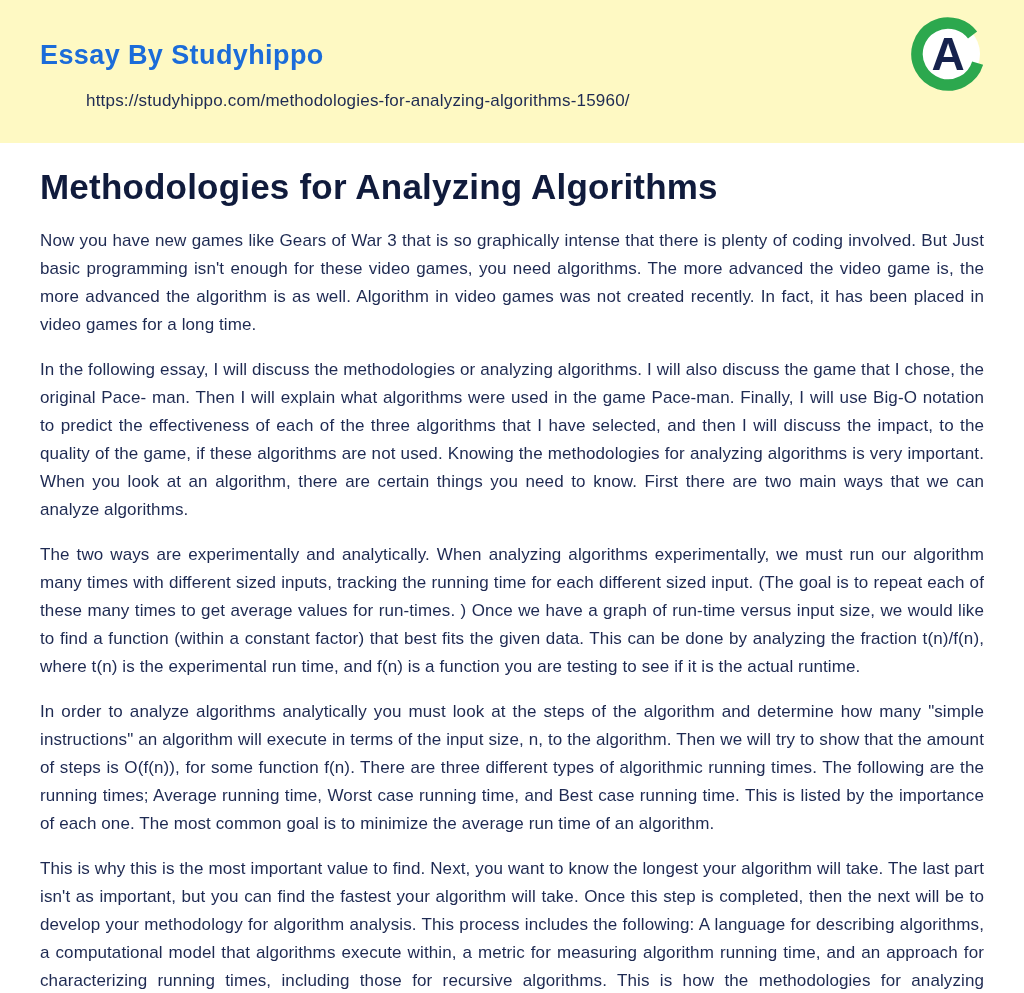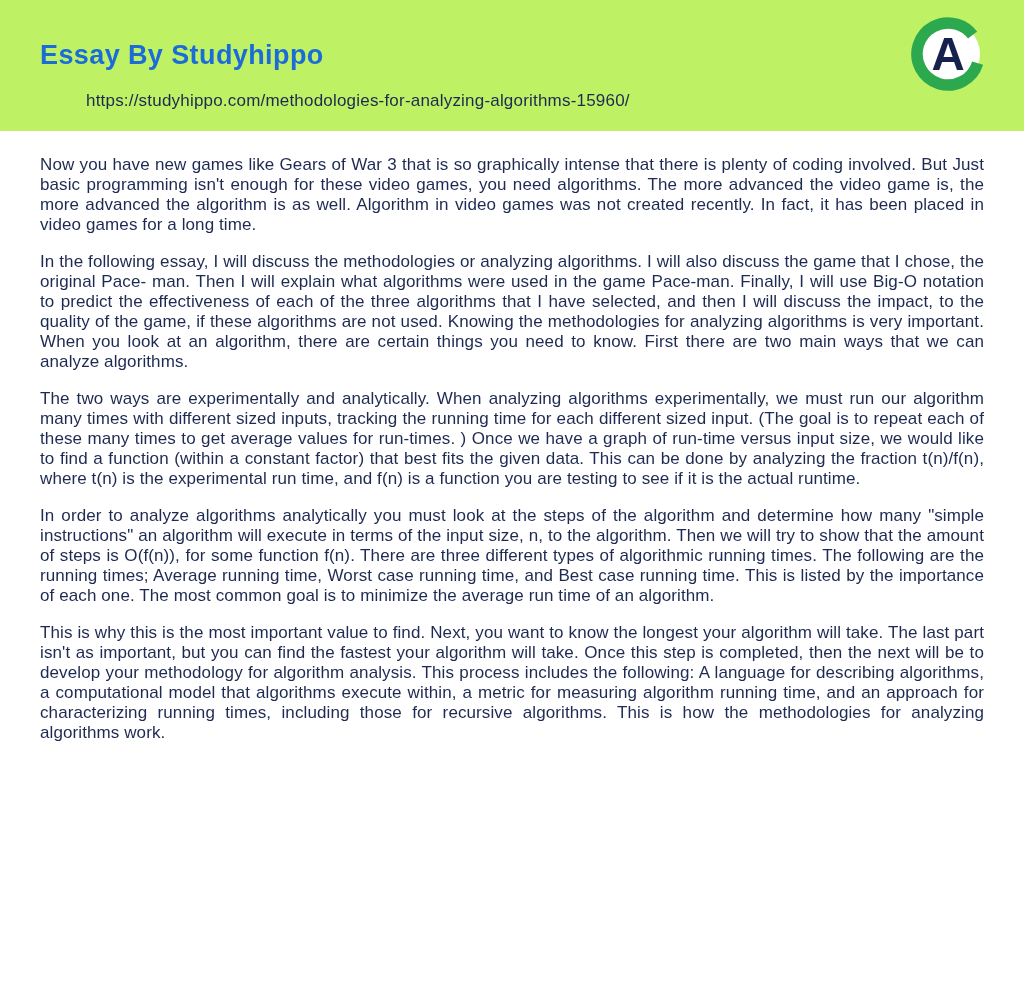--- a/index.html
+++ b/index.html
@@ -5,22 +5,22 @@
   * { box-sizing: border-box; }
   html, body { margin: 0; padding: 0; }
   body {
     width: 1024px;
     min-height: 993px;
     background: #ffffff;
     font-family: "Liberation Sans", "DejaVu Sans", sans-serif;
     color: #1e2a52;
   }
   .header {
-    background: #bef264;
-    padding: 40px 40px 20px 40px;
+    background: #fef9c3;
+    padding: 40px 40px 32px 40px;
     position: relative;
   }
   .site-title {
     color: #1b6cd9;
     font-size: 27px;
     font-weight: 700;
     letter-spacing: 0.4px;
     margin: 0;
     display: inline-block;
     text-decoration: none;
@@ -43,21 +43,21 @@
   .article-title {
     margin: 0 0 20px 0;
     font-size: 35px;
     font-weight: 700;
     color: #101b3c;
     letter-spacing: 0.2px;
   }
   .article p {
     margin: 0 0 17px 0;
     font-size: 17px;
-    line-height: 20px;
+    line-height: 28px;
     text-align: justify;
     letter-spacing: 0.1px;
     color: #1e2a52;
   }
   .article p:last-child { margin-bottom: 1px; }
 </style>
 </head>
 <body>
 
 <div class="header">
@@ -66,20 +66,21 @@
   <div class="logo">
     <svg width="76" height="76" viewBox="0 0 76 76" aria-hidden="true">
       <circle cx="38" cy="38" r="32" fill="#ffffff"></circle>
       <circle cx="38" cy="38" r="31" fill="none" stroke="#2ca84e" stroke-width="11.5" stroke-dasharray="165 29.8" transform="rotate(17 38 38)"></circle>
       <text x="38" y="54" text-anchor="middle" font-family="Liberation Sans, sans-serif" font-size="46" font-weight="bold" fill="#16224d">A</text>
     </svg>
   </div>
 </div>
 
 <div class="content">
+  <h1 class="article-title">Methodologies for Analyzing Algorithms</h1>
   <div class="article">
     <p>Now you have new games like Gears of War 3 that is so graphically intense that there is plenty of coding involved. But Just basic programming isn't enough for these video games, you need algorithms. The more advanced the video game is, the more advanced the algorithm is as well. Algorithm in video games was not created recently. In fact, it has been placed in video games for a long time.</p>
     <p>In the following essay, I will discuss the methodologies or analyzing algorithms. I will also discuss the game that I chose, the original Pace- man. Then I will explain what algorithms were used in the game Pace-man. Finally, I will use Big-O notation to predict the effectiveness of each of the three algorithms that I have selected, and then I will discuss the impact, to the quality of the game, if these algorithms are not used. Knowing the methodologies for analyzing algorithms is very important. When you look at an algorithm, there are certain things you need to know. First there are two main ways that we can analyze algorithms.</p>
     <p>The two ways are experimentally and analytically. When analyzing algorithms experimentally, we must run our algorithm many times with different sized inputs, tracking the running time for each different sized input. (The goal is to repeat each of these many times to get average values for run-times. ) Once we have a graph of run-time versus input size, we would like to find a function (within a constant factor) that best fits the given data. This can be done by analyzing the fraction t(n)/f(n), where t(n) is the experimental run time, and f(n) is a function you are testing to see if it is the actual runtime.</p>
     <p>In order to analyze algorithms analytically you must look at the steps of the algorithm and determine how many "simple instructions" an algorithm will execute in terms of the input size, n, to the algorithm. Then we will try to show that the amount of steps is O(f(n)), for some function f(n). There are three different types of algorithmic running times. The following are the running times; Average running time, Worst case running time, and Best case running time. This is listed by the importance of each one. The most common goal is to minimize the average run time of an algorithm.</p>
     <p>This is why this is the most important value to find. Next, you want to know the longest your algorithm will take. The last part isn't as important, but you can find the fastest your algorithm will take. Once this step is completed, then the next will be to develop your methodology for algorithm analysis. This process includes the following: A language for describing algorithms, a computational model that algorithms execute within, a metric for measuring algorithm running time, and an approach for characterizing running times, including those for recursive algorithms. This is how the methodologies for analyzing algorithms work.</p>
   </div>
 </div>
 
 </body></html>

